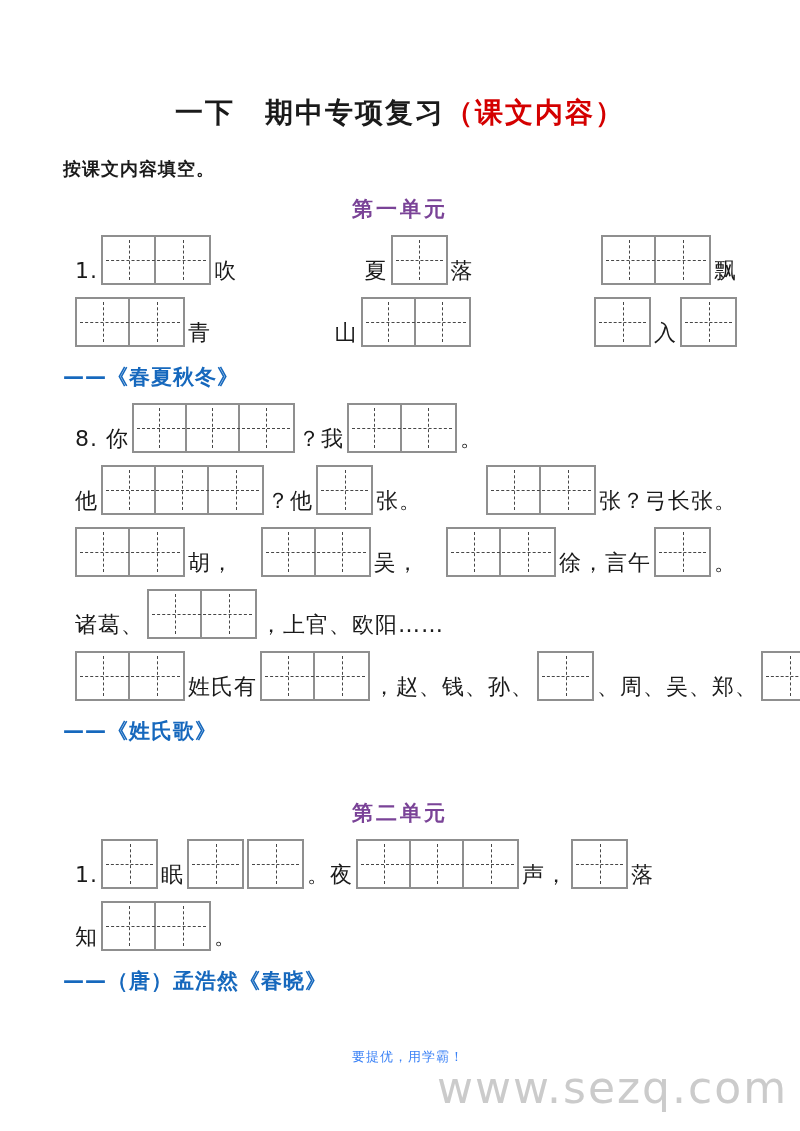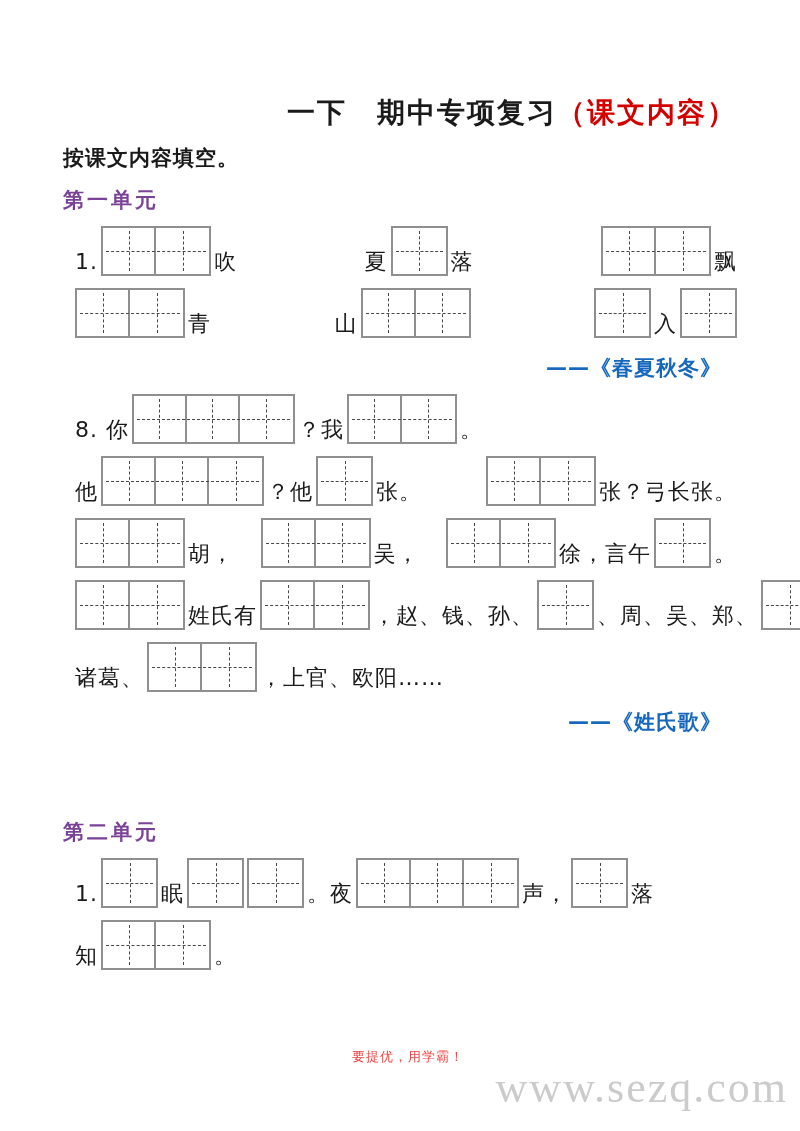--- a/index.html
+++ b/index.html
@@ -9,42 +9,43 @@
     width:800px; height:1131px;
     margin:0 auto;
     background:#ffffff;
     font-family:"DejaVu Sans", sans-serif;
     color:#1a1a1a;
     overflow:hidden;
     padding:96px 63px 0 63px;
   }
   
   .title {
-    text-align:right;
+    text-align:center;
     font-size:28px;
     font-weight:700;
     letter-spacing:2px;
     line-height:1.2;
   }
   .title .red { color:#d40000; }
   .intro {
-    margin-top:14px;
-    font-size:21px;
+    margin-top:27px;
+    font-size:18px;
     font-weight:700;
     letter-spacing:1px;
   }
   
   .section-header {
     margin-top:14px;
+    text-align:center;
     font-size:21px;
     font-weight:700;
     letter-spacing:3px;
     color:#7a4397;
   }
-  .section.second .section-header { margin-top:82px; }
+  .section.second .section-header { margin-top:54px; }
   .line {
     display:flex;
     align-items:flex-end;
     margin:12px 0 0 12px;
   }
   .line.between { justify-content:space-between; width:calc(100% - 12px); }
   .cluster { display:flex; align-items:flex-end; gap:3px; }
   .txt {
     font-size:22px;
     line-height:1;
@@ -74,43 +75,42 @@
   }
   .tzg::after {
     content:"";
     position:absolute;
     left:3px; right:3px; top:50%;
     border-top:1px dashed #474747;
   }
   .attribution {
     margin-top:16px;
     margin-bottom:4px;
-    text-align:right;
+    text-align:left;
     padding-right:15px;
     font-size:21px;
     font-weight:700;
     letter-spacing:1px;
     color:#1668bd;
   }
   
   .slogan {
     position:absolute;
     left:352px; top:1048px;
     font-size:13px;
-    color:#ef4444;
+    color:#3b82f6;
     letter-spacing:1px;
   }
   .watermark {
     position:absolute;
     right:12px; top:1062px;
     font-size:44px;
     color:#cbcbcb;
     letter-spacing:2px;
     font-weight:400;
-    font-family:Liberation Serif, serif;
   }
 </style>
 </head>
 <body>
 
 <div id="page">
   <div class="title">
     <span>一下　期中专项复习</span><span class="red">（课文内容）</span>
   </div>
   <div class="intro">按课文内容填空。</div>
@@ -228,47 +228,47 @@
             </span>
             <span class="txt">徐，言午</span>
             <span class="tzg">
               <span class="tzc"></span>
             </span>
             <span class="txt">。</span>
           </span>
         </div>
         <div class="line">
           <span class="cluster">
+            <span class="txt">诸葛、</span>
+            <span class="tzg">
+              <span class="tzc"></span>
+              <span class="tzc"></span>
+            </span>
+            <span class="txt">，上官、欧阳……</span>
+          </span>
+        </div>
+        <div class="line">
+          <span class="cluster">
             <span class="tzg">
               <span class="tzc"></span>
               <span class="tzc"></span>
             </span>
             <span class="txt">姓氏有</span>
             <span class="tzg">
               <span class="tzc"></span>
               <span class="tzc"></span>
             </span>
             <span class="txt">，赵、钱、孙、</span>
             <span class="tzg">
               <span class="tzc"></span>
             </span>
             <span class="txt">、周、吴、郑、</span>
             <span class="tzg">
               <span class="tzc"></span>
             </span>
-          </span>
-        </div>
-        <div class="line">
-          <span class="cluster">
-            <span class="txt">诸葛、</span>
-            <span class="tzg">
-              <span class="tzc"></span>
-              <span class="tzc"></span>
-            </span>
-            <span class="txt">，上官、欧阳……</span>
           </span>
         </div>
         <div class="attribution">——《姓氏歌》</div>
       </div>
       <div class="section second">
         <div class="section-header">第二单元</div>
         <div class="line">
           <span class="cluster">
             <span class="txt">1.</span>
             <span class="tzg">
@@ -297,18 +297,19 @@
         <div class="line">
           <span class="cluster">
             <span class="txt">知</span>
             <span class="tzg">
               <span class="tzc"></span>
               <span class="tzc"></span>
             </span>
             <span class="txt">。</span>
           </span>
         </div>
+        <div class="attribution">——（唐）孟浩然《春晓》</div>
       </div>
     </div>
 
   <div class="slogan">要提优，用学霸！</div>
   <div class="watermark">www.sezq.com</div>
 </div>
 
 </body></html>

